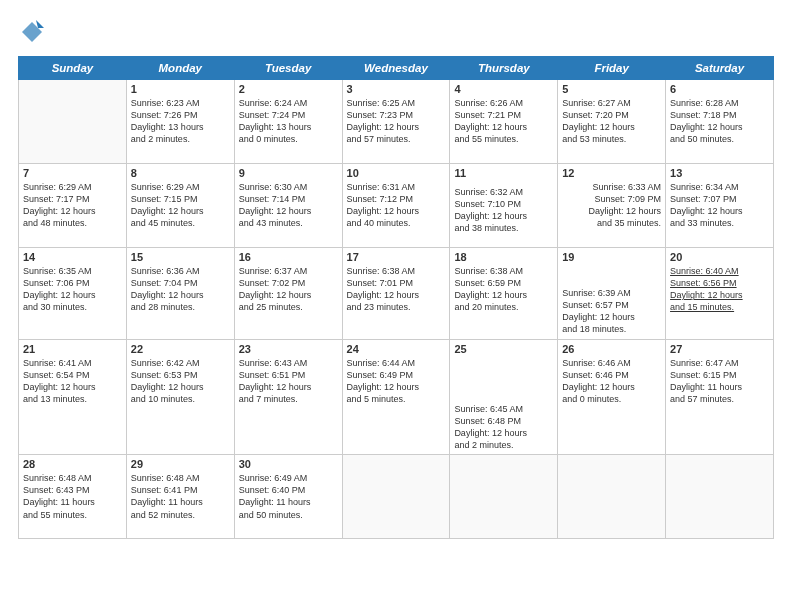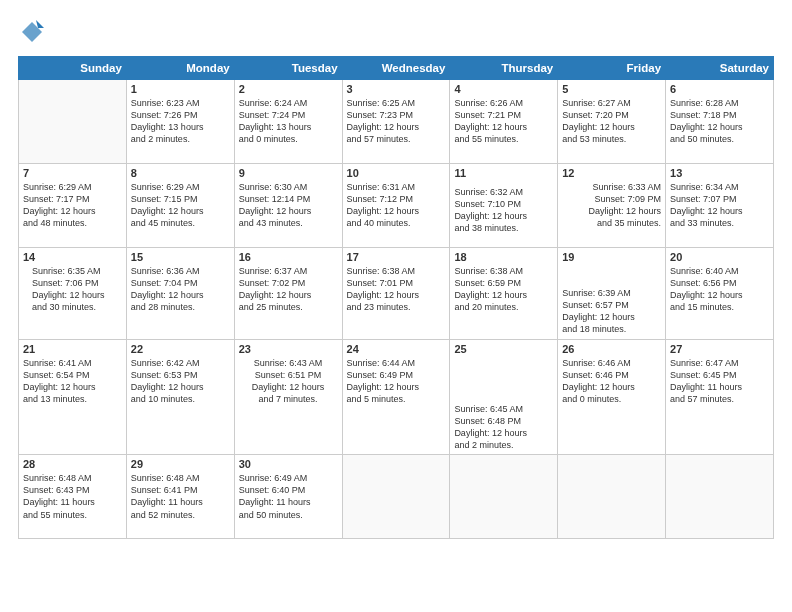--- a/index.html
+++ b/index.html
@@ -62,22 +62,23 @@
       width: 100%;
       border-collapse: collapse;
       table-layout: fixed;
     }
     .calendar th {
       background: #2a7ab8;
       color: #fff;
       font-size: 11.5px;
       font-weight: bold;
       padding: 5px 4px;
-      text-align: right;
+      text-align: center;
       border: 1px solid #2a7ab8;
+      font-style: italic;
     }
     .calendar td {
       border: 1px solid #ccc;
       vertical-align: top;
       padding: 3px 4px;
       font-size: 9.5px;
       color: #333;
       height: 84px;
     }
     .day-num {
@@ -186,21 +187,21 @@
           <td>
             <span class="day-num">8</span>
             <div class="cell-text" style="white-space: pre-line;">Sunrise: 6:29 AM
 Sunset: 7:15 PM
 Daylight: 12 hours
 and 45 minutes.</div>
           </td>
           <td>
             <span class="day-num">9</span>
             <div class="cell-text" style="white-space: pre-line;">Sunrise: 6:30 AM
-Sunset: 12:14 PM
+Sunset: 7:14 PM
 Daylight: 12 hours
 and 43 minutes.</div>
           </td>
           <td>
             <span class="day-num">10</span>
             <div class="cell-text" style="white-space: pre-line;">Sunrise: 6:31 AM
 Sunset: 7:12 PM
 Daylight: 12 hours
 and 40 minutes.</div>
           </td>
@@ -222,21 +223,21 @@
             <span class="day-num">13</span>
             <div class="cell-text" style="white-space: pre-line;">Sunrise: 6:34 AM
 Sunset: 7:07 PM
 Daylight: 12 hours
 and 33 minutes.</div>
           </td>
         </tr>
         <tr>
           <td>
             <span class="day-num">14</span>
-            <div class="cell-text" style="white-space: pre-line; margin-left: 9px;">Sunrise: 6:35 AM
+            <div class="cell-text" style="white-space: pre-line;">Sunrise: 6:35 AM
 Sunset: 7:06 PM
 Daylight: 12 hours
 and 30 minutes.</div>
           </td>
           <td>
             <span class="day-num">15</span>
             <div class="cell-text" style="white-space: pre-line;">Sunrise: 6:36 AM
 Sunset: 7:04 PM
 Daylight: 12 hours
 and 28 minutes.</div>
@@ -264,21 +265,21 @@
           </td>
           <td>
             <span class="day-num">19</span>
             <div class="cell-text" style="white-space: pre-line; margin-top: 24px;">Sunrise: 6:39 AM
 Sunset: 6:57 PM
 Daylight: 12 hours
 and 18 minutes.</div>
           </td>
           <td>
             <span class="day-num">20</span>
-            <div class="cell-text" style="white-space: pre-line;">Sunrise: 6:40 AM
+            <div class="cell-text" style="white-space: pre-line; text-decoration: underline;">Sunrise: 6:40 AM
 Sunset: 6:56 PM
 Daylight: 12 hours
 and 15 minutes.</div>
           </td>
         </tr>
         <tr>
           <td>
             <span class="day-num">21</span>
             <div class="cell-text" style="white-space: pre-line;">Sunrise: 6:41 AM
 Sunset: 6:54 PM
@@ -287,21 +288,21 @@
           </td>
           <td>
             <span class="day-num">22</span>
             <div class="cell-text" style="white-space: pre-line;">Sunrise: 6:42 AM
 Sunset: 6:53 PM
 Daylight: 12 hours
 and 10 minutes.</div>
           </td>
           <td>
             <span class="day-num">23</span>
-            <div class="cell-text" style="white-space: pre-line; text-align: center;">Sunrise: 6:43 AM
+            <div class="cell-text" style="white-space: pre-line;">Sunrise: 6:43 AM
 Sunset: 6:51 PM
 Daylight: 12 hours
 and 7 minutes.</div>
           </td>
           <td>
             <span class="day-num">24</span>
             <div class="cell-text" style="white-space: pre-line;">Sunrise: 6:44 AM
 Sunset: 6:49 PM
 Daylight: 12 hours
 and 5 minutes.</div>
@@ -316,21 +317,21 @@
           <td>
             <span class="day-num">26</span>
             <div class="cell-text" style="white-space: pre-line;">Sunrise: 6:46 AM
 Sunset: 6:46 PM
 Daylight: 12 hours
 and 0 minutes.</div>
           </td>
           <td>
             <span class="day-num">27</span>
             <div class="cell-text" style="white-space: pre-line;">Sunrise: 6:47 AM
-Sunset: 6:45 PM
+Sunset: 6:15 PM
 Daylight: 11 hours
 and 57 minutes.</div>
           </td>
         </tr>
         <tr>
           <td>
             <span class="day-num">28</span>
             <div class="cell-text" style="white-space: pre-line;">Sunrise: 6:48 AM
 Sunset: 6:43 PM
 Daylight: 11 hours

